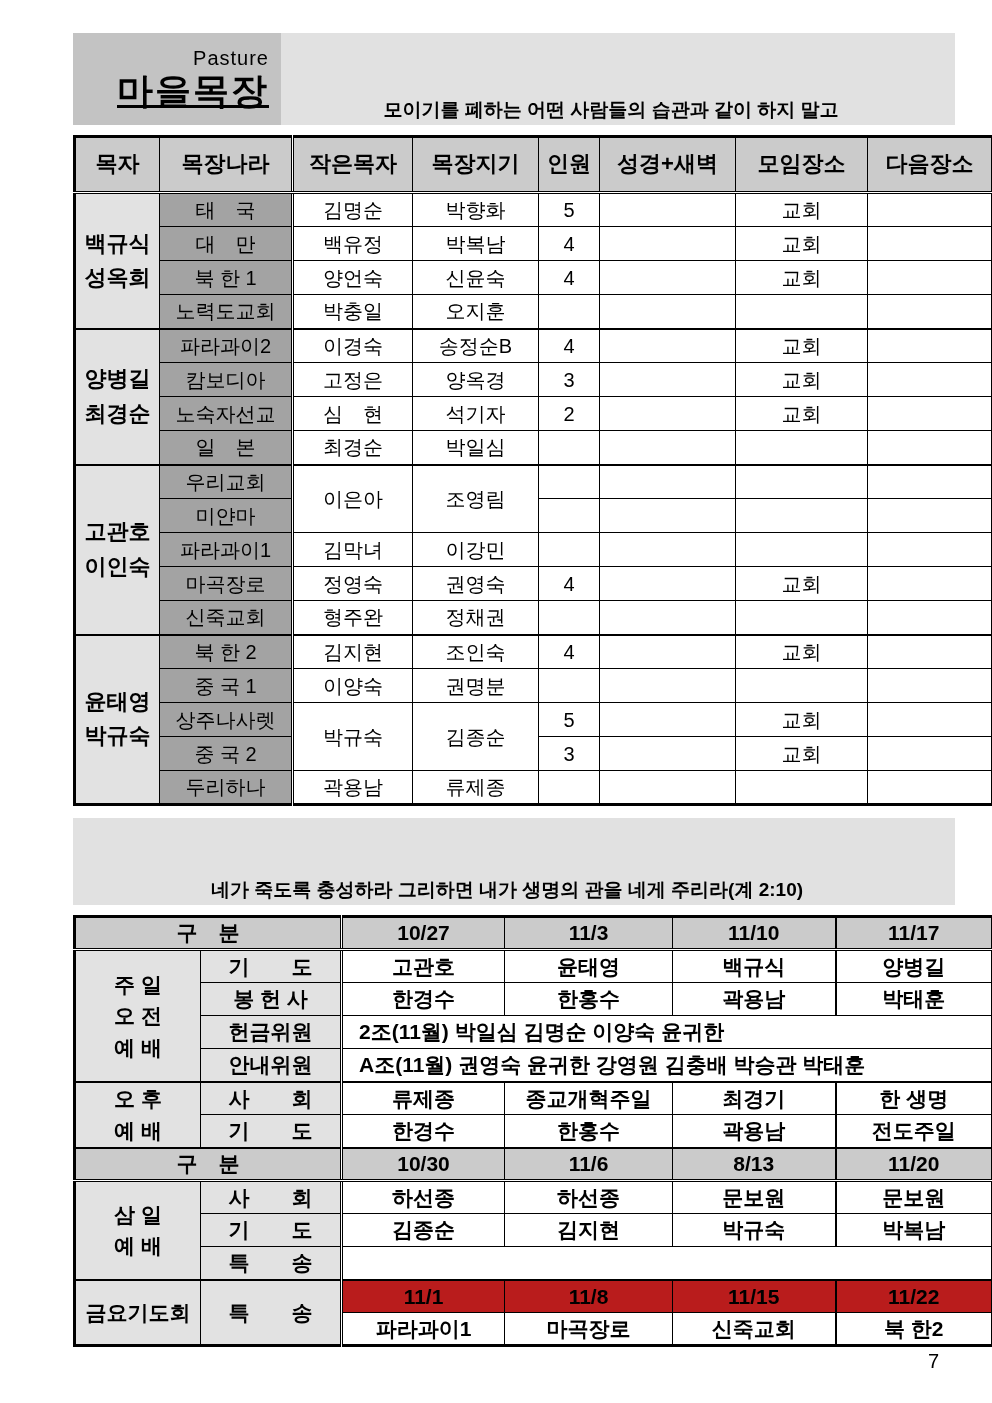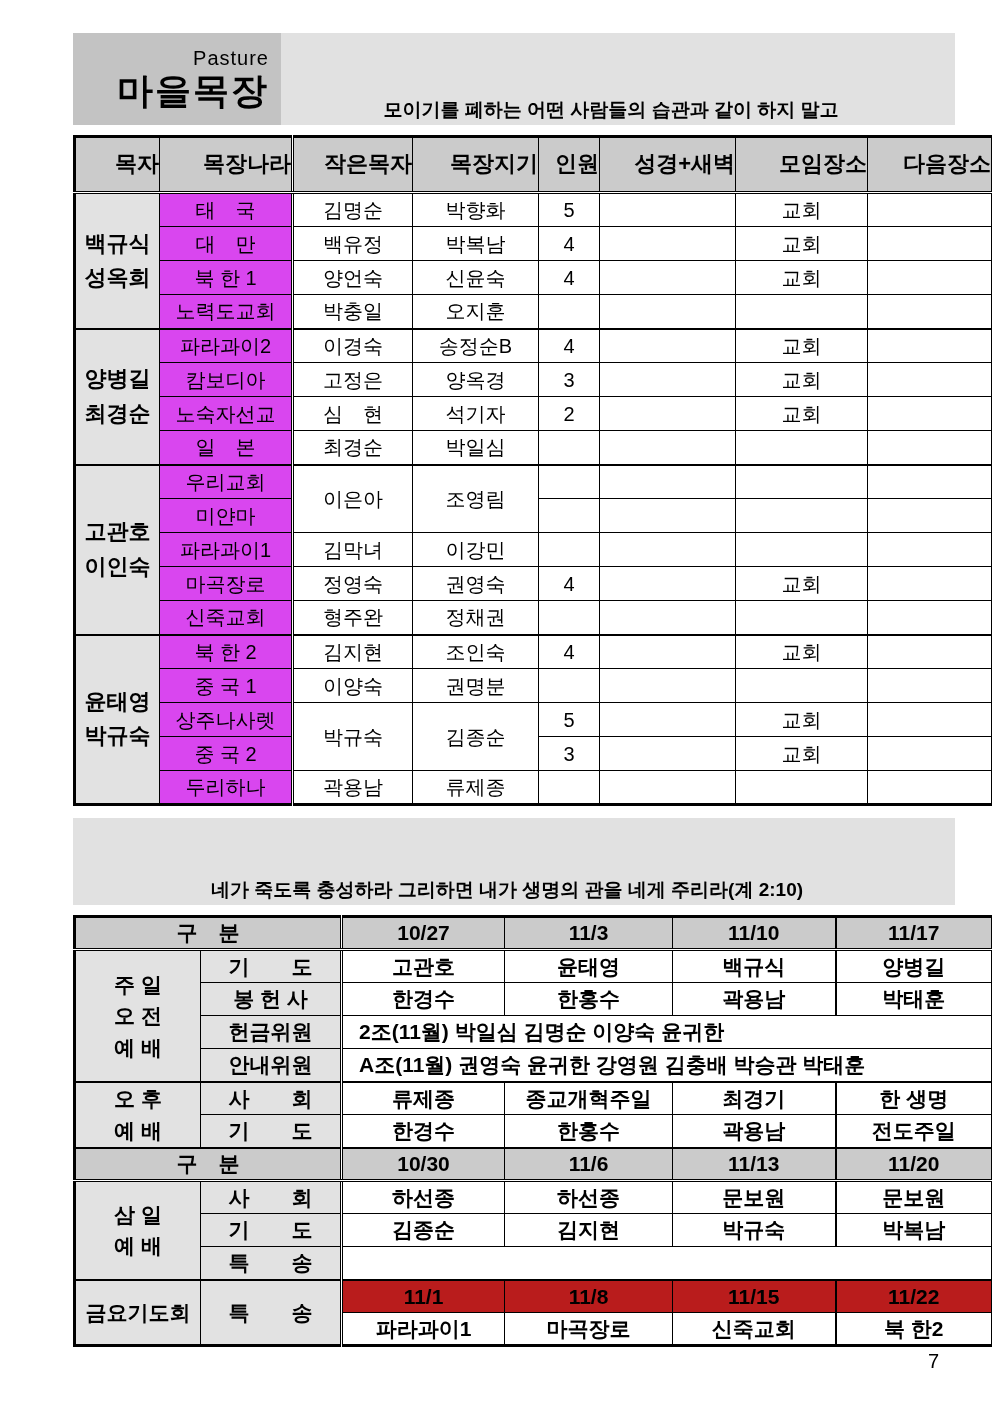--- a/index.html
+++ b/index.html
@@ -19,33 +19,33 @@
   .sec-quote {
     background:#e1e1e1; flex:1; display:flex; 
     justify-content:center; align-items:flex-end; padding-right:14px;
     font-weight:bold; font-size:19px; line-height:1.6; text-align:right;
   }
   #hdr1 { height:92px; }
   #hdr1 .sec-box { width:208px; }
   #hdr2 { height:87px; margin-top:12px; }
   #hdr2 .sec-box { width:201px; }
   .sec-tag { font-size:20px; font-weight:normal; letter-spacing:1px; }
-  .sec-title { font-size:36px; font-weight:bold; letter-spacing:2px; line-height:1.15; }
+  .sec-title { font-size:36px; font-weight:bold; letter-spacing:2px; line-height:1.15;text-decoration:underline; }
 
   
   table { border-collapse:collapse; border:3px solid #000; table-layout:fixed;
           width:918px; margin-top:10px; }
   td { border:1px solid #000; text-align:center; vertical-align:middle;
        font-size:20px; height:34px; overflow:hidden; white-space:pre-line; line-height:1.4; }
 
   
   #t1 tr.t1h td { height:56px; font-weight:bold; font-size:22px; background:#cbcbcb;
-                  border-bottom:3px double #000;text-align:right; }
+                  border-bottom:3px double #000; }
   .leader { background:#e2e2e2; font-weight:bold; font-size:22px; line-height:1.55; }
-  .lblbg  { background:#d946ef; }
+  .lblbg  { background:#a3a3a3; }
   .dbl    { border-left:3px double #000; }
   .gsep td { border-top:2px solid #000; }
 
   
   #t2 td { font-weight:bold; font-size:21px; height:33px; }
   #t2 .grayrow td { background:#cbcbcb; border-bottom:3px double #000; }
   #t2 .sec td { border-top:2px solid #000; }
   .seclbl { background:#e2e2e2; line-height:1.5; }
   .lbl2   { background:#e2e2e2;margin-top:24px; }
   .lastcol{ border-left:2px solid #000; }
@@ -325,21 +325,21 @@
       <td class="lbl2">기　　도</td>
       <td class="dbl">한경수</td>
       <td>한홍수</td>
       <td>곽용남</td>
       <td class="lastcol">전도주일</td>
     </tr>
     <tr class="grayrow sec">
       <td colspan="2">구　분</td>
       <td class="dbl">10/30</td>
       <td>11/6</td>
-      <td>11/13</td>
+      <td>8/13</td>
       <td class="lastcol">11/20</td>
     </tr>
     <tr class="sec">
       <td class="seclbl" rowspan="3">삼 일
 예 배</td>
       <td class="lbl2">사　　회</td>
       <td class="dbl">하선종</td>
       <td>하선종</td>
       <td>문보원</td>
       <td class="lastcol">문보원</td>

